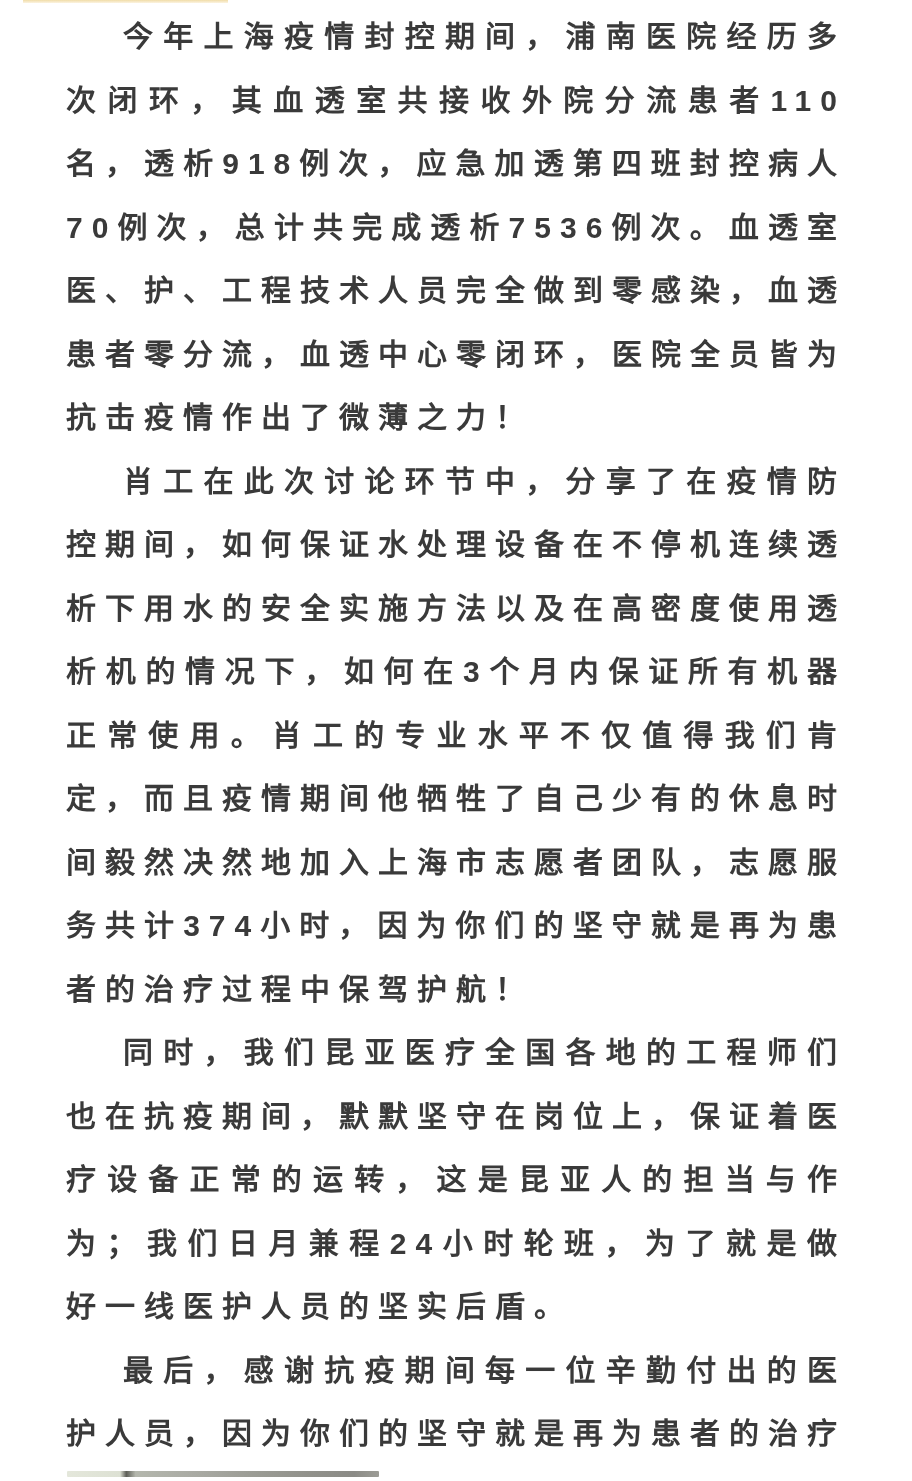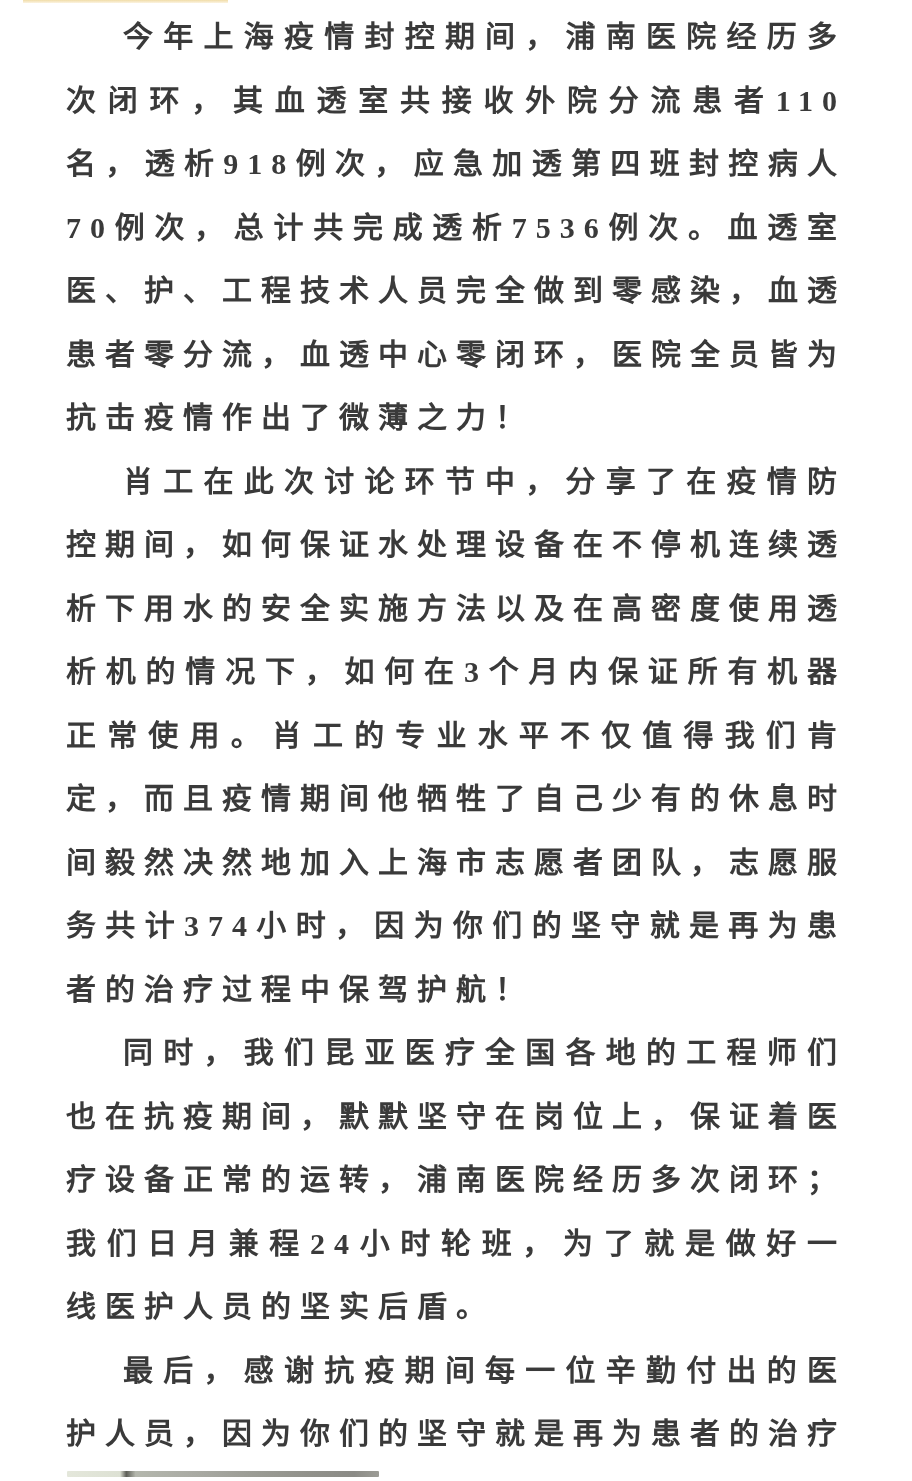--- a/index.html
+++ b/index.html
@@ -6,21 +6,21 @@
     margin: 0;
     padding: 0;
     background: #ffffff;
   }
   .page {
     position: relative;
     width: 912px;
     height: 1481px;
     background: #ffffff;
     overflow: hidden;
-    font-family: Liberation Serif, serif;
+    font-family: Liberation Sans, sans-serif;
   }
   
   .banner-edge {
     position: absolute;
     left: 23px;
     top: 0;
     width: 205px;
     height: 3px;
     background: linear-gradient(to bottom, #f1dda8 0%, #f7eacb 60%, #fbf3e1 100%);
   }
@@ -60,19 +60,19 @@
 </head>
 <body>
 
 <div class="page">
 
   <div class="banner-edge"></div>
 
   <div class="article">
     <p>今年上海疫情封控期间，浦南医院经历多次闭环，其血透室共接收外院分流患者110名，透析918例次，应急加透第四班封控病人70例次，总计共完成透析7536例次。血透室医、护、工程技术人员完全做到零感染，血透患者零分流，血透中心零闭环，医院全员皆为抗击疫情作出了微薄之力！</p>
     <p>肖工在此次讨论环节中，分享了在疫情防控期间，如何保证水处理设备在不停机连续透析下用水的安全实施方法以及在高密度使用透析机的情况下，如何在3个月内保证所有机器正常使用。肖工的专业水平不仅值得我们肯定，而且疫情期间他牺牲了自己少有的休息时间毅然决然地加入上海市志愿者团队，志愿服务共计374小时，因为你们的坚守就是再为患者的治疗过程中保驾护航！</p>
-    <p>同时，我们昆亚医疗全国各地的工程师们也在抗疫期间，默默坚守在岗位上，保证着医疗设备正常的运转，浦南医院经历多次闭环；我们日月兼程24小时轮班，为了就是做好一线医护人员的坚实后盾。</p>
+    <p>同时，我们昆亚医疗全国各地的工程师们也在抗疫期间，默默坚守在岗位上，保证着医疗设备正常的运转，这是昆亚人的担当与作为；我们日月兼程24小时轮班，为了就是做好一线医护人员的坚实后盾。</p>
     <p>最后，感谢抗疫期间每一位辛勤付出的医护人员，因为你们的坚守就是再为患者的治疗过程中保驾护航！</p>
   </div>
 
   <div class="photo-sliver"></div>
 
 </div>
 
 </body></html>

